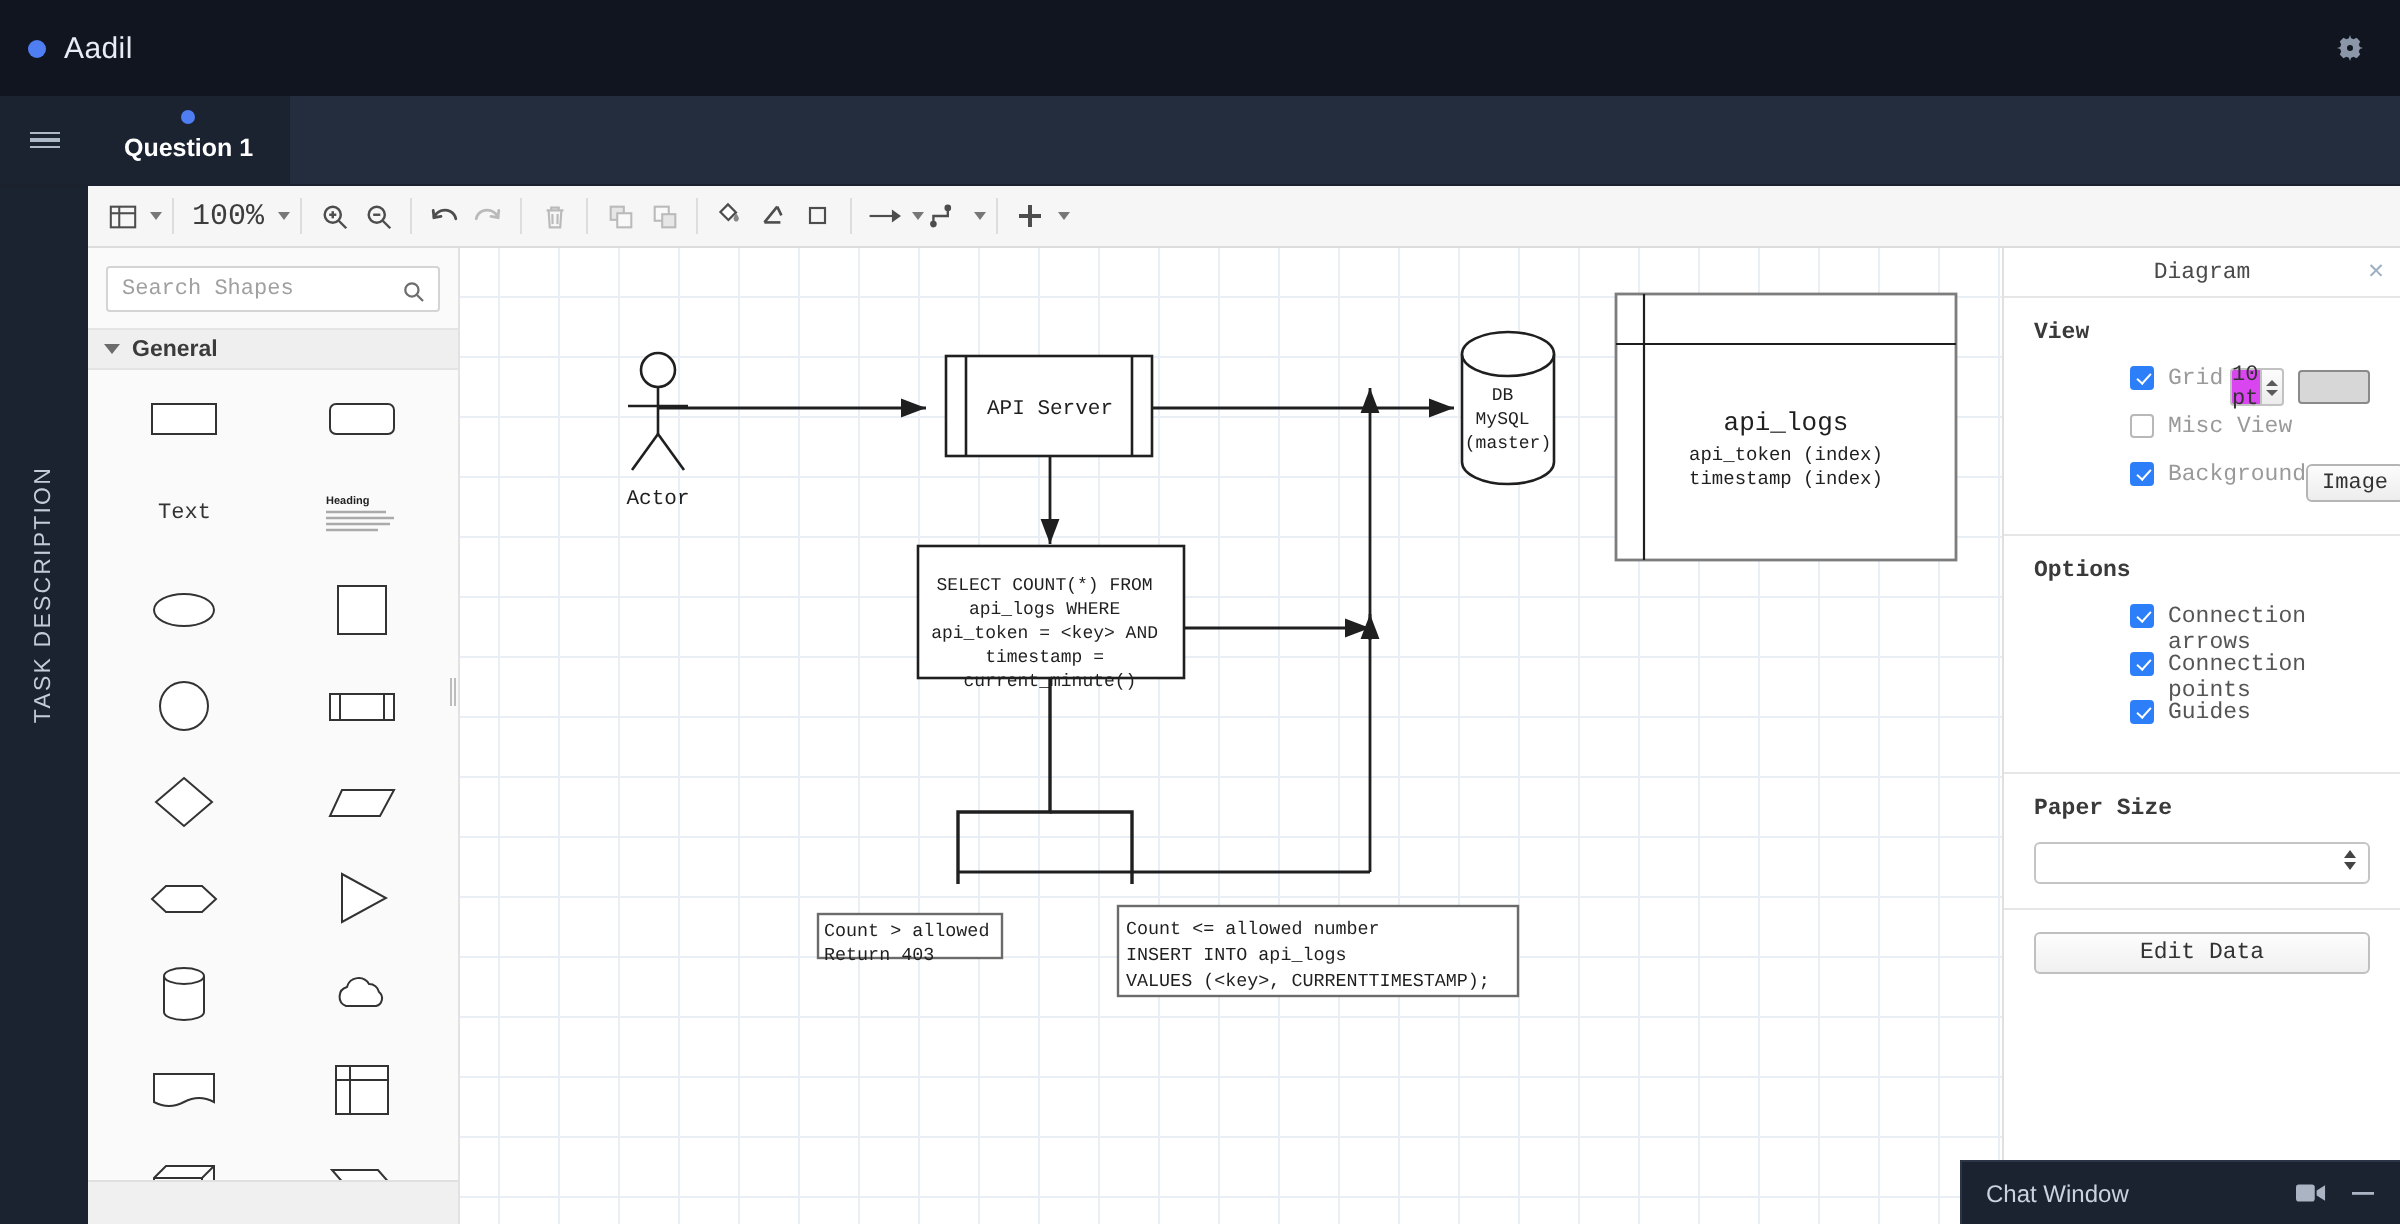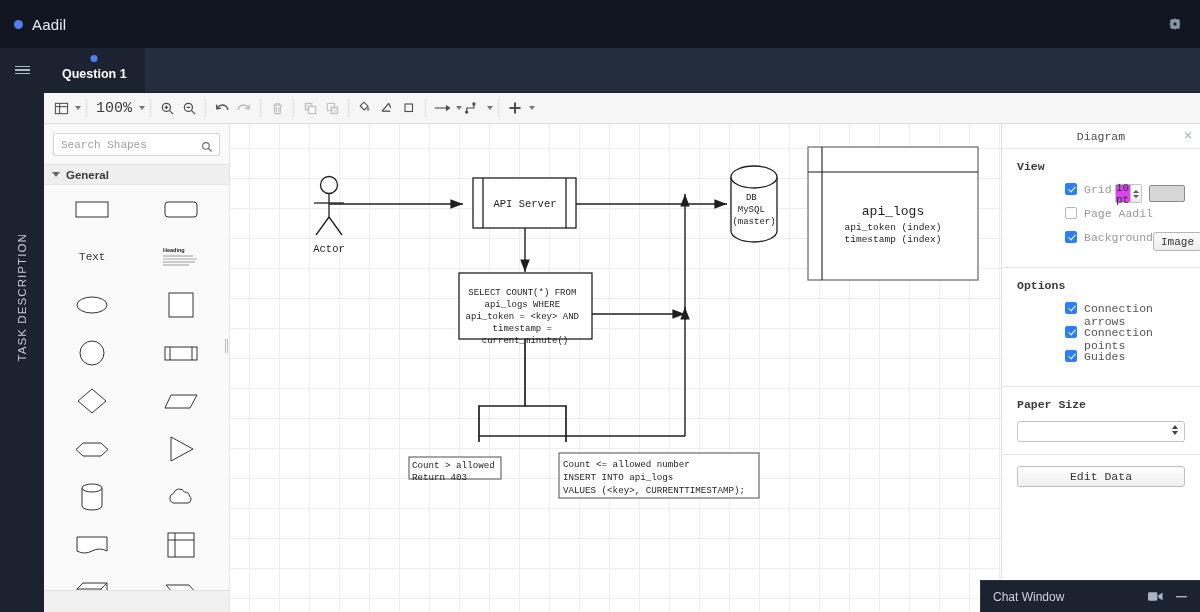--- a/index.html
+++ b/index.html
@@ -756,21 +756,21 @@
             <span class="stepper">
                 <i class="u"></i>
                 <i class="d"></i>
               </span>
             <span class="swatch grid-c"></span>
           </span>
         </div>
 
         <div class="row">
           <span class="cbx"></span>
-          <span class="row-label dim">Page Aadil</span>
+          <span class="row-label dim">Misc View</span>
         </div>
 
         <div class="row">
           <span class="cbx on"></span>
           <span class="row-label dim">Background</span>
           <span class="spin">
             <span class="minibtn">Image</span>
             <span class="swatch bg-c"></span>
           </span>
         </div>

